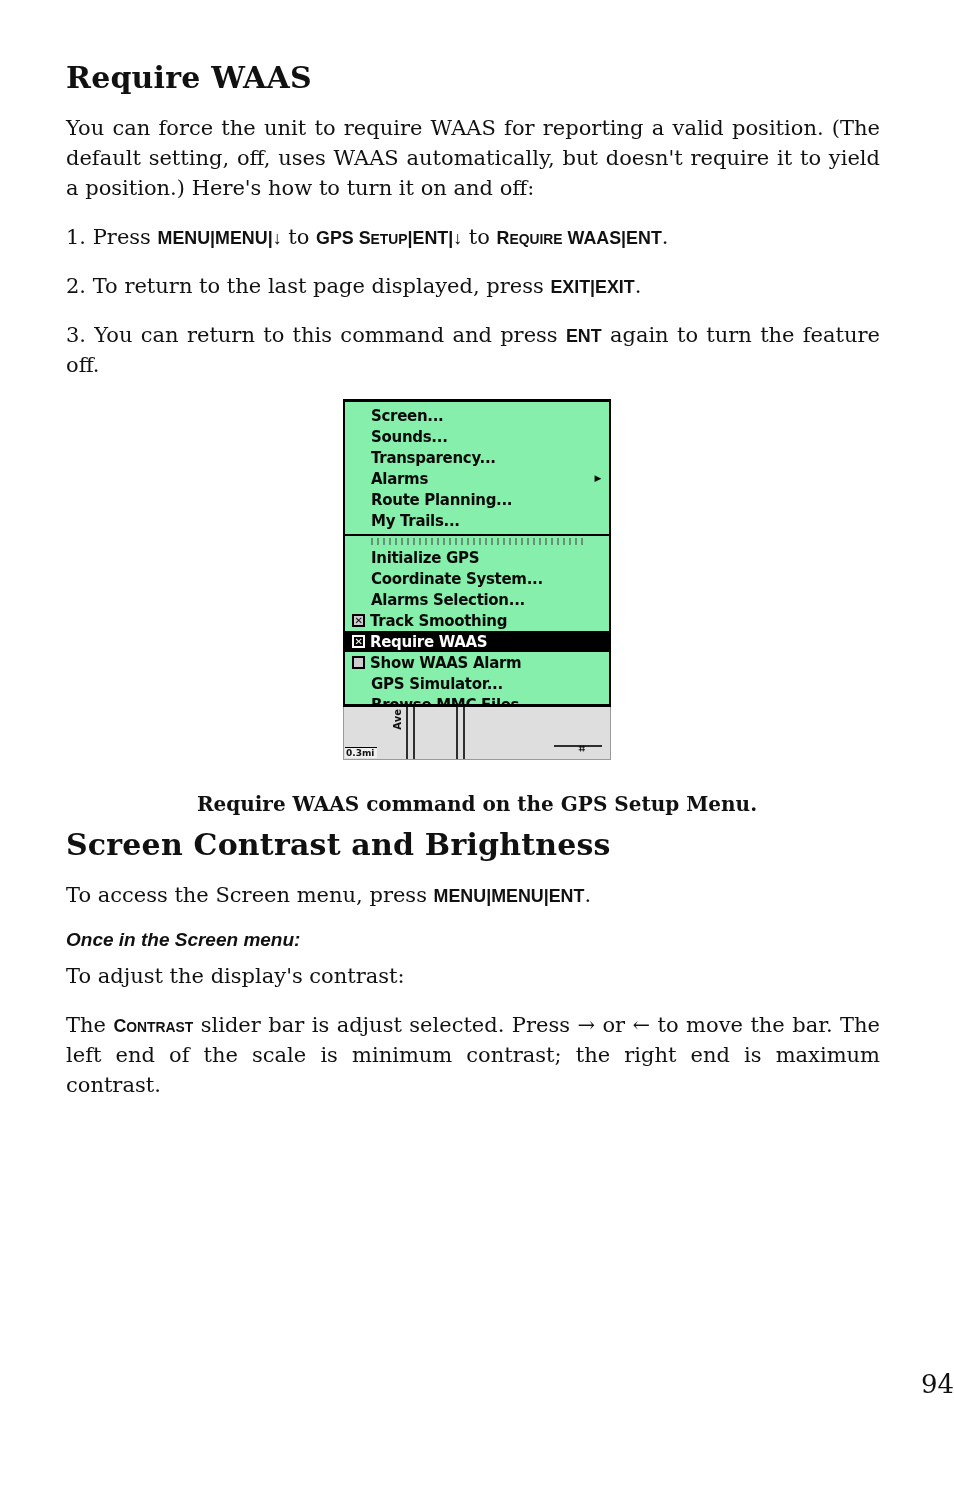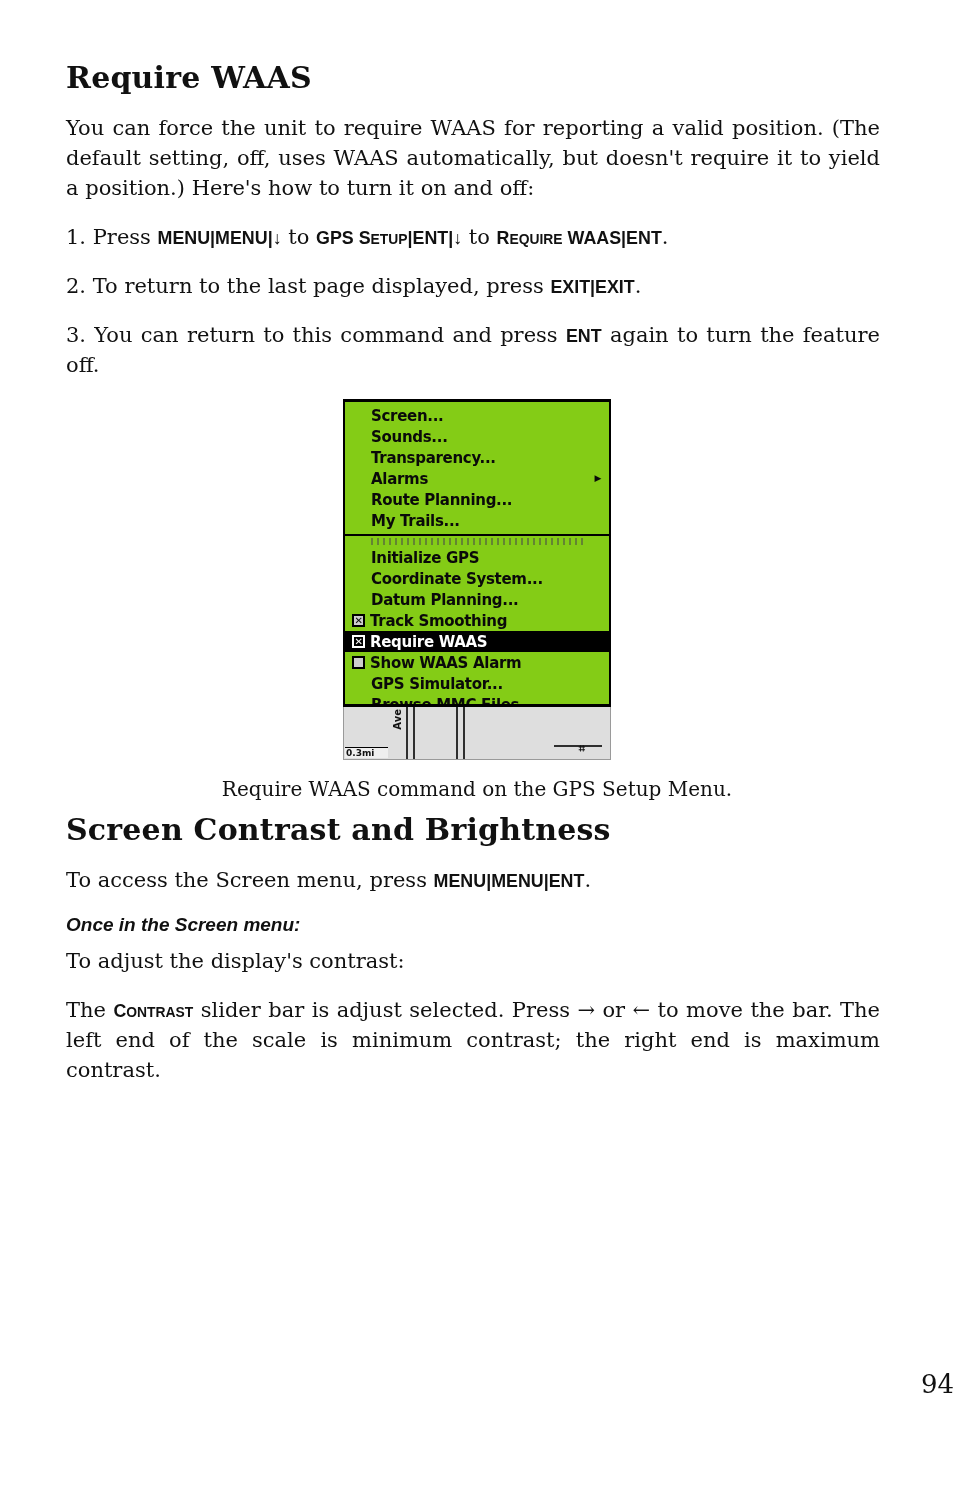--- a/index.html
+++ b/index.html
@@ -43,21 +43,21 @@
   .gps-screen {
     width: 268px;
     margin: 10px auto 0 auto;
     font-family: "DejaVu Sans", sans-serif;
     font-weight: 700;
   }
   .menu-box {
     border: 2px solid #000;
     border-top-width: 3px;
     border-bottom-width: 3px;
-    background: #84cc16;
+    background: #86efac;
     padding-top: 3px;
   }
   .mrow {
     height: 21px;
     display: flex;
     align-items: center;
     padding: 0 8px 0 26px;
     font-size: 15px;
     letter-spacing: -0.3px;
     color: #0a0a0a;
@@ -115,31 +115,31 @@
     position: absolute; left: 48px; top: 2px;
     font-size: 10px;
     writing-mode: vertical-rl;
     transform: rotate(180deg);
   }
   .map-scale {
     position: absolute; left: 1px; bottom: 1px;
     font-size: 9px;
     background: #efefef;
     border-top: 1px solid #000;
-    padding: 0 14px 0 1px;
+    padding: 0 3px 0 1px;
   }
   .building-icon {
     position: absolute; right: 25px; bottom: 4px;
     font-size: 11px;
   }
   figcaption.fig-caption {
-    font-weight: normal;
+    font-weight: bold;
     font-size: 20px;
     text-align: center;
-    margin-top: 17px;
+    margin-top: 32px;
     color: #111;
   }
   .pageno {
     position: absolute;
     left: 0; right: 0;
     bottom: 88px;
     text-align: right;
     font-size: 26px;
   }
 </style>
@@ -183,21 +183,21 @@
         <div class="panel-divider"></div>
         <div class="cut-strip"></div>
 
         <div class="mrow">
           <span>Initialize GPS</span>
         </div>
         <div class="mrow">
           <span>Coordinate System...</span>
         </div>
         <div class="mrow">
-          <span>Datum Planning...</span>
+          <span>Alarms Selection...</span>
         </div>
         <div class="mrow cbrow">
           <span class="cb">
               <span class="cbx">✕</span>
             </span>
           <span>Track Smoothing</span>
         </div>
         <div class="mrow cbrow hl">
           <span class="cb">
               <span class="cbx">✕</span>

